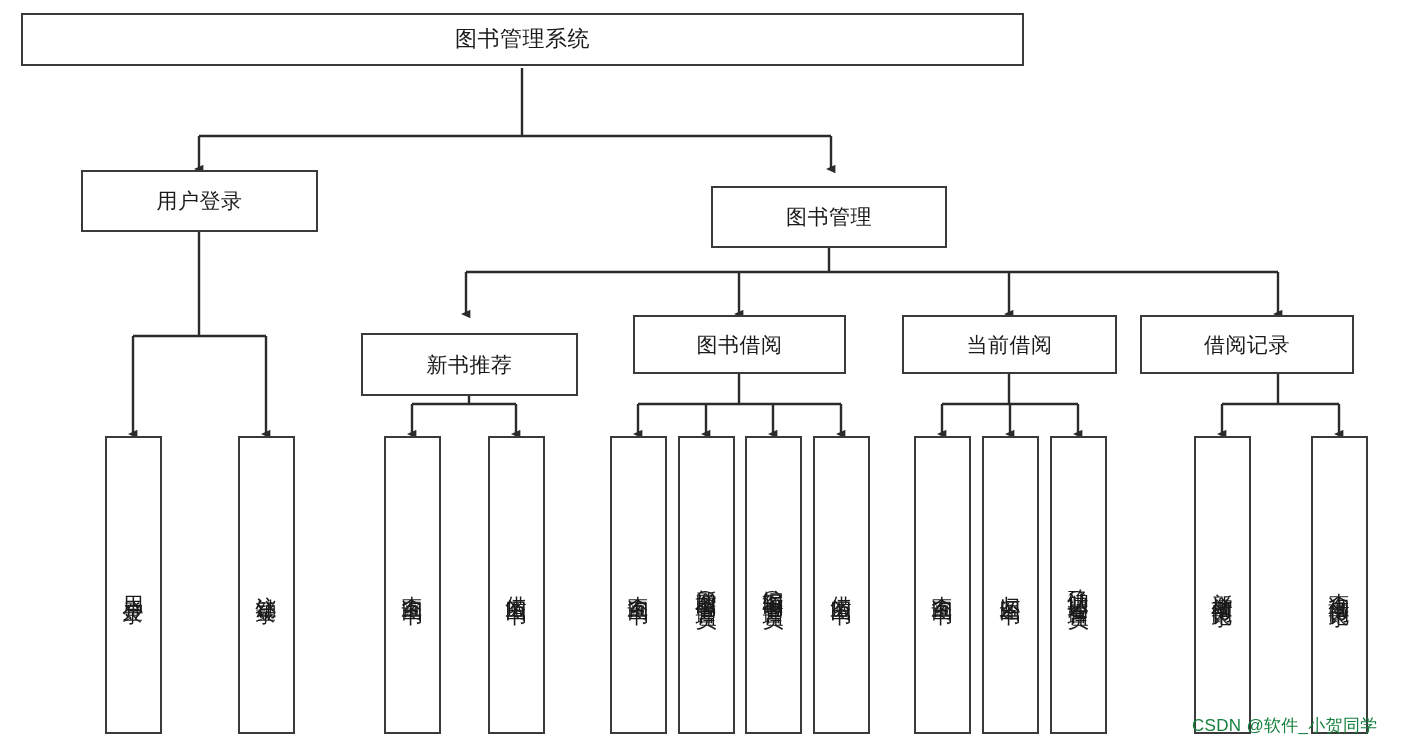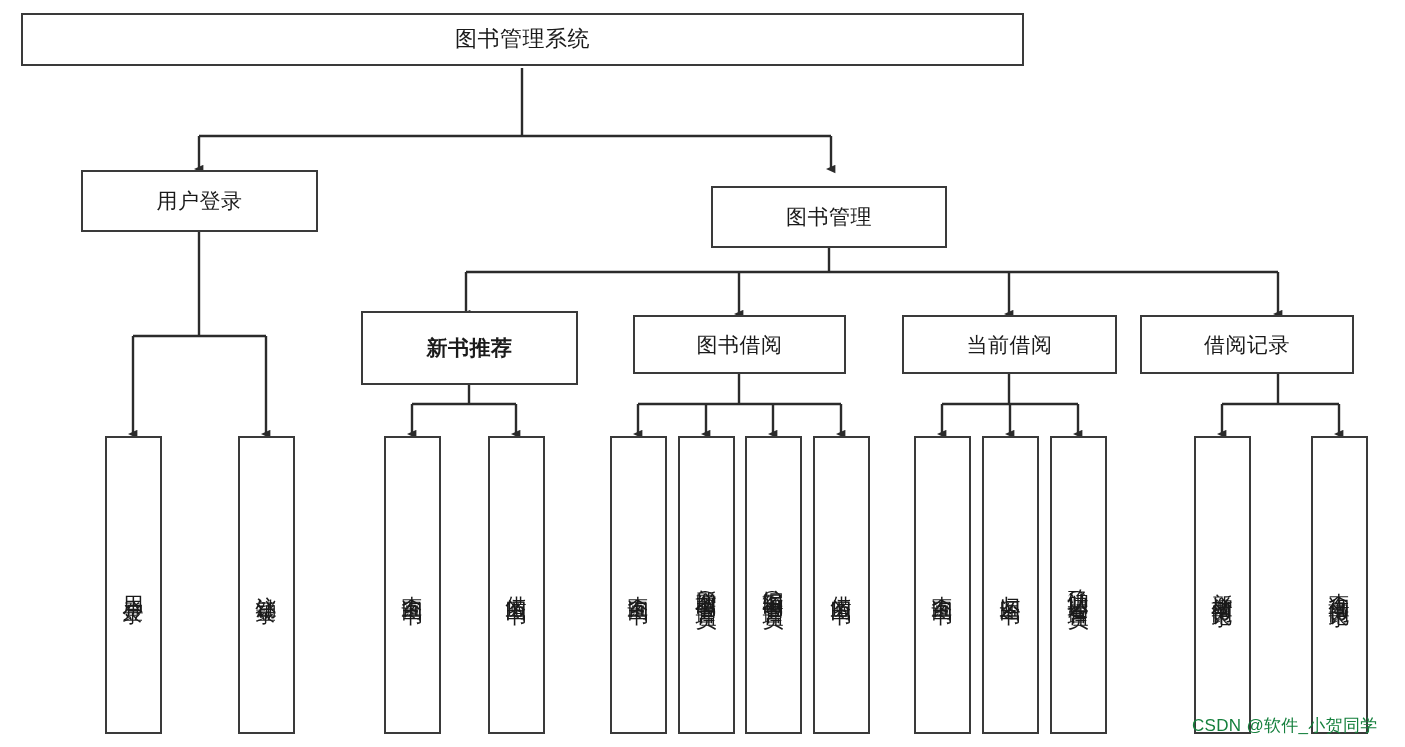--- a/index.html
+++ b/index.html
@@ -129,21 +129,21 @@
     <span class="node-label">图书管理系统</span>
   </div>
 
   <div class="node horizontal" style="left:81px; top:170px; width:237px; height:62px;">
     <span class="node-label">用户登录</span>
   </div>
   <div class="node horizontal" style="left:711px; top:186px; width:236px; height:62px;">
     <span class="node-label">图书管理</span>
   </div>
 
-  <div class="node horizontal" style="left:361px; top:311px; width:217px; height:74px;font-weight:bold;">
+  <div class="node horizontal" style="left:361px; top:333px; width:217px; height:63px;">
     <span class="node-label">新书推荐</span>
   </div>
   <div class="node horizontal" style="left:633px; top:315px; width:213px; height:59px;">
     <span class="node-label">图书借阅</span>
   </div>
   <div class="node horizontal" style="left:902px; top:315px; width:215px; height:59px;">
     <span class="node-label">当前借阅</span>
   </div>
   <div class="node horizontal" style="left:1140px; top:315px; width:214px; height:59px;">
     <span class="node-label">借阅记录</span>

